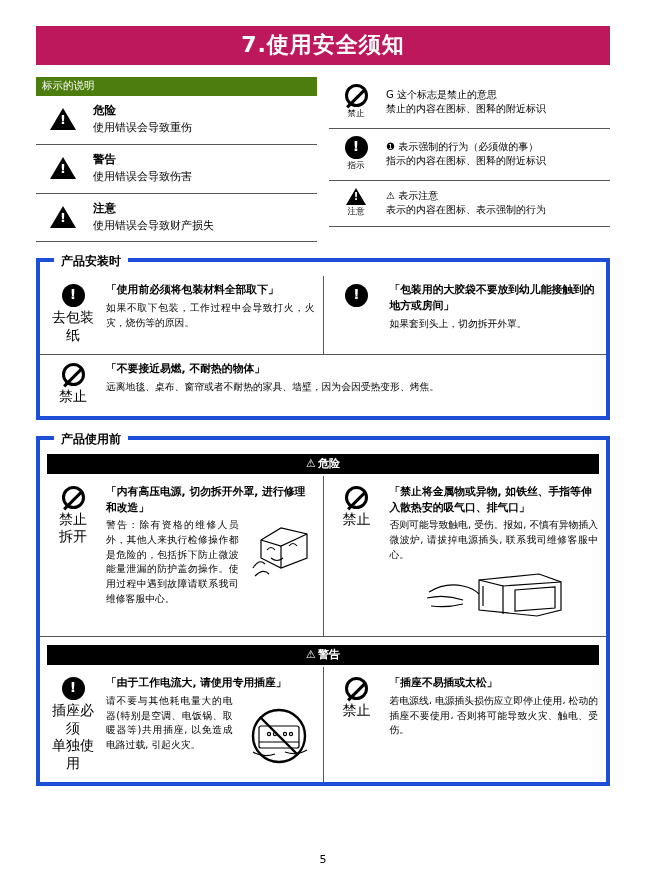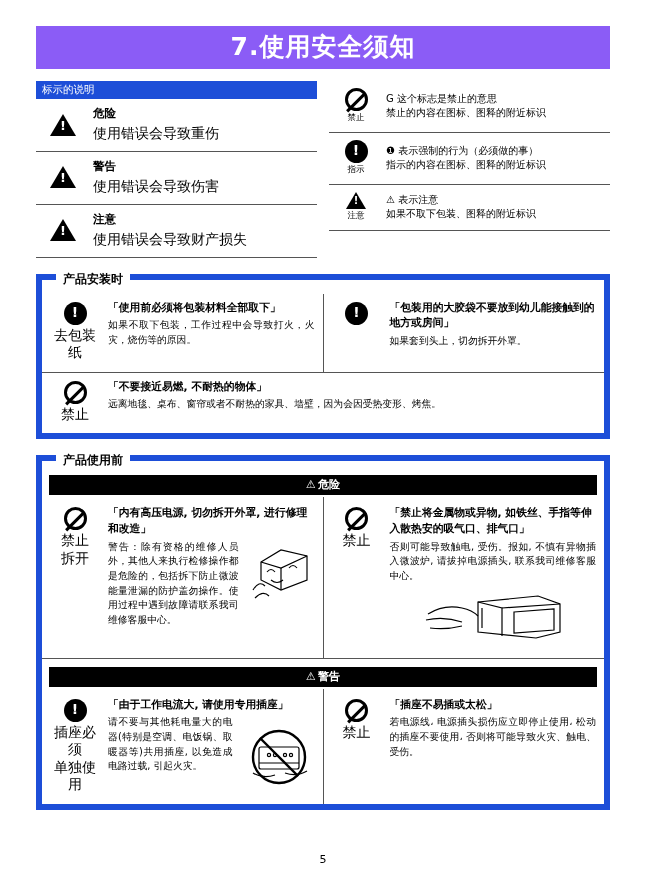--- a/index.html
+++ b/index.html
@@ -10,61 +10,61 @@
     background: #ffffff;
     font-family: "DejaVu Sans", "Liberation Sans", sans-serif;
     color: #000;
     position: relative;
     overflow: hidden;
   }
   .page { width: 646px; height: 884px; padding: 26px 36px 0 36px; position: relative; }
 
   
   .title-bar {
-    background: #8b5cf6;
-    color: #fff;
-    text-align: center;
-    font-size: 25px;
+    background: #be185d;
+    color: #fff;
+    text-align: center;
+    font-size: 22px;
     font-weight: bold;
     letter-spacing: 1px;
     padding: 7px 0 8px 0;
     margin: 0 0 12px 0;
     line-height: 1.1;
   }
 
   
   .intro {
     font-size: 11.4px;
     line-height: 1.85;
     text-align: justify;
     text-indent: 2em;
     margin: 0 2px 14px 2px;
   }
 
   
   .legend-row { display: flex; gap: 12px; }
   .legend-col { flex: 1; }
   .legend-head {
-    background: #1d4ed8;
+    background: #4d7c0f;
     color: #fff;
     font-size: 10.5px;
     padding: 2px 6px 3px 6px;
     line-height: 1.3;
   }
   .legend-table { width: 100%; border-collapse: collapse; }
   .legend-table td {
     border-bottom: 1px solid #555;
     padding: 7px 3px 8px 3px;
     vertical-align: middle;
   }
   .legend-table tr:last-child td { border-bottom: 1px solid #555; }
   .ico-cell { width: 54px; text-align: center; vertical-align: middle; }
   .ico-label { font-size: 8.5px; margin-top: 1px; }
   .l-title { font-size: 11.5px; font-weight: bold; margin-bottom: 3px; }
-  .l-desc { font-size: 14px; line-height: 1.35; }
+  .l-desc { font-size: 11px; line-height: 1.35; }
   .l-mini { font-size: 10px; line-height: 1.4; }
   .l-mini .sym { font-family: "DejaVu Sans", sans-serif; }
 
   
   .tri {
     width: 0; height: 0;
     border-left: 13px solid transparent;
     border-right: 13px solid transparent;
     border-bottom: 22px solid #000;
     position: relative;
@@ -129,21 +129,21 @@
     position: absolute;
     left: 50%; top: -1px;
     width: 3px; height: 25px;
     background: #000;
     transform: translateX(-50%) rotate(45deg);
     transform-origin: center;
   }
 
   
   .section {
-    border: 6px solid #1d4ed8;
+    border: 4px solid #1d4ed8;
     margin-top: 16px;
     padding: 0;
     position: relative;
   }
   .section-legend {
     position: absolute;
     top: -9px;
     left: 14px;
     background: #fff;
     padding: 0 7px;
@@ -275,21 +275,21 @@
         <tr>
           <td class="ico-cell">
             <div class="tri-sm"></div>
             <div class="ico-label">注意</div>
           </td>
           <td>
             <div class="l-mini">
               <span class="sym">⚠</span>
               <span>表示注意</span>
             </div>
-            <div class="l-mini">如果不取下包装、图释的附近标识</div>
+            <div class="l-mini">表示的内容在图标、表示强制的行为</div>
           </td>
         </tr>
       </tbody>
         </table>
     </div>
   </div>
 
   <div class="section">
     <div class="section-legend">产品安装时</div>
     <div class="sec-body">

